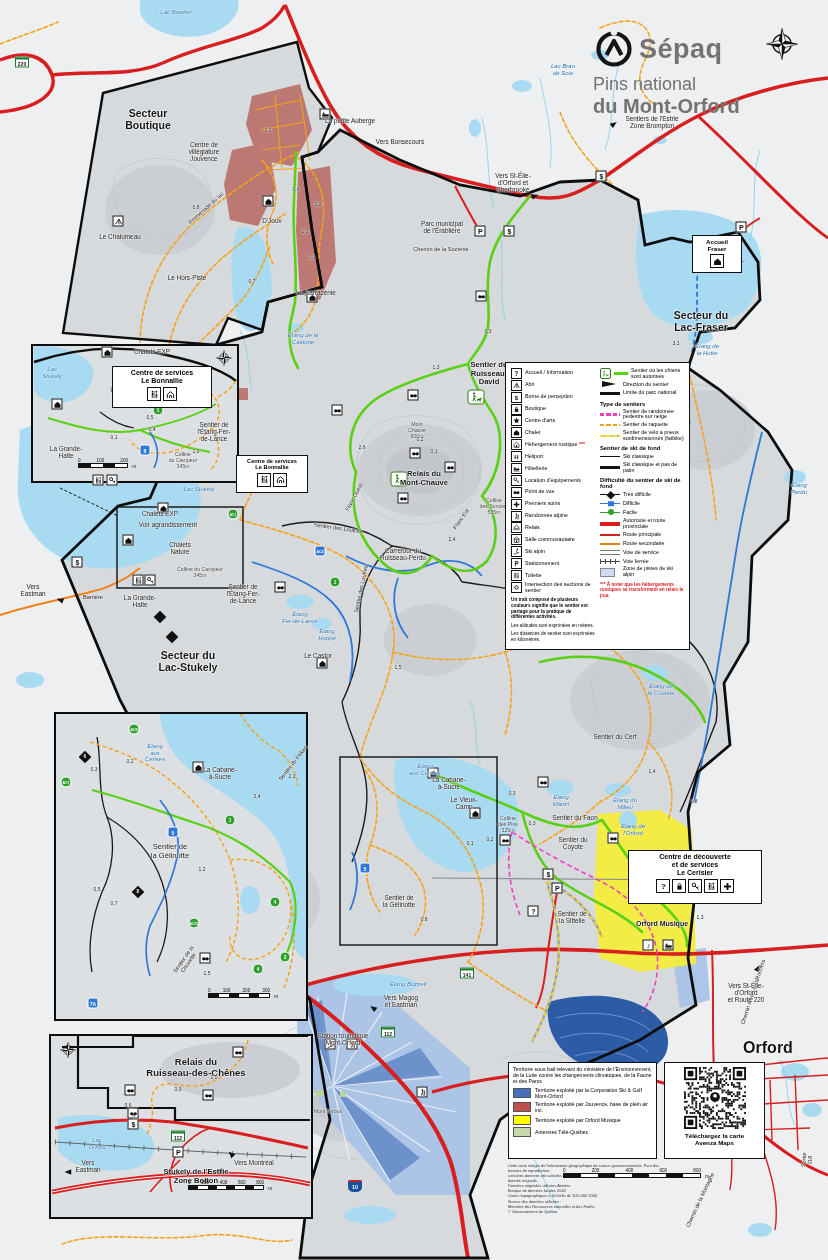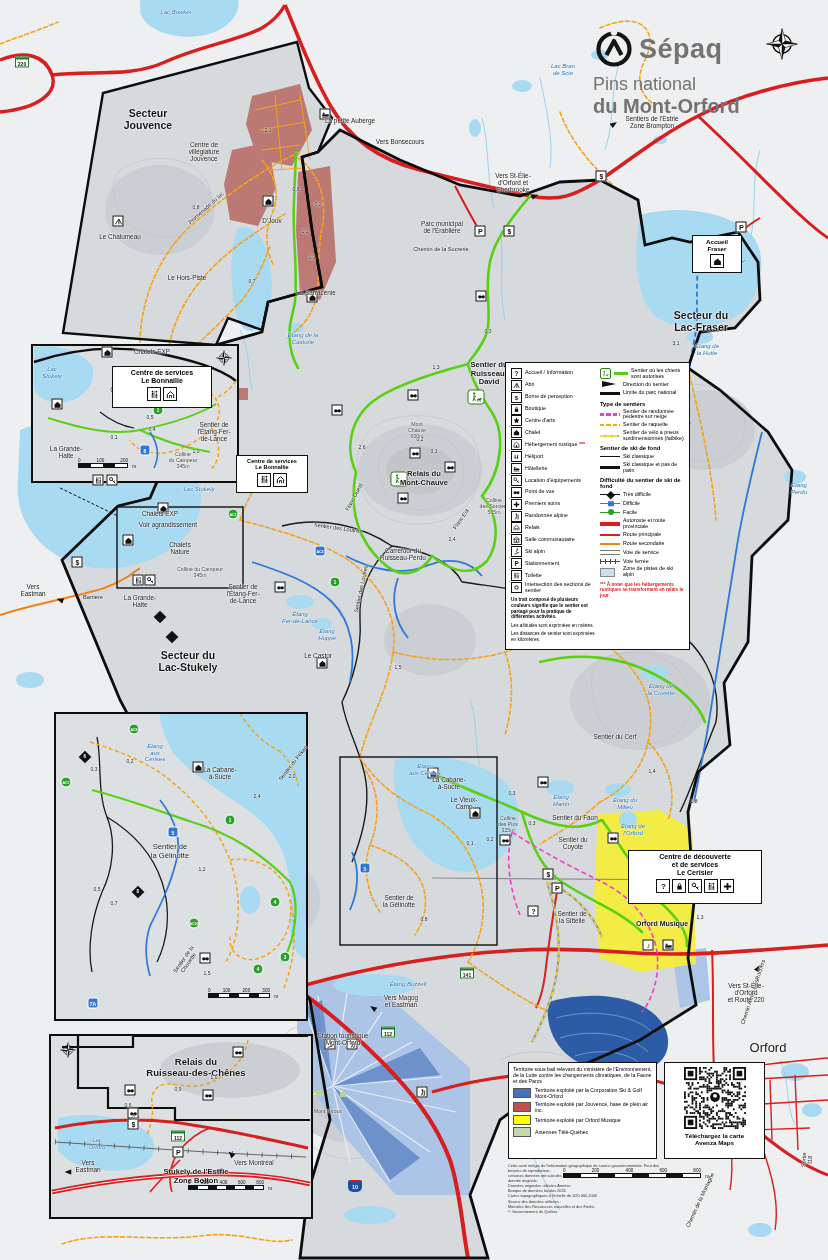--- a/index.html
+++ b/index.html
@@ -10,21 +10,21 @@
   #marker-layer{z-index:4;} #label-layer{z-index:5;} #box-layer{z-index:6;}
   
   .lbl{position:absolute;transform:translate(-50%,-50%);white-space:pre-line;text-align:center;line-height:1.12;
        color:#141414;text-shadow:0 0 1px #fff,0 0 2px #fff,0 0 2px #fff;}
   .sector{font-weight:bold;font-size:10.5px;}
   .inset-title{font-weight:bold;font-size:9.5px;}
   .trailbold{font-weight:bold;font-size:7.6px;}
   .place{font-size:6.4px;}
   .place-lg{font-size:7.6px;}
   .place-bold{font-weight:bold;font-size:7px;}
-  .town{font-weight:normal;font-size:13px;}
+  .town{font-weight:bold;font-size:16px;}
   .small{font-size:5.6px;}
   .dir{font-size:6.4px;}
   .peak{font-size:5.2px;color:#3a3a3a;}
   .water{font-style:italic;font-size:6px;color:#1e6fb0;}
   .dist{font-size:5px;}
   
   .mk{position:absolute;width:11px;height:11px;transform:translate(-50%,-50%);background:#fff;border:1px solid #111;
       display:flex;align-items:center;justify-content:center;box-sizing:border-box;}
   .mk svg{width:8px;height:8px;display:block;}
   .mk.dog{width:17px;height:15px;border:1.6px solid #2c7a12;border-radius:3px;}
@@ -809,21 +809,21 @@
       <div class="shield dia" style="left: 160px; top: 617px;">
         <span></span>
       </div>
       <div class="shield dia" style="left: 172px; top: 637px;">
         <span></span>
       </div>
       <div class="shield blk" style="left: 197px; top: 383px;">14</div>
     </div>
 <div id="label-layer">
       <div class="lbl sector" style="left: 148px; top: 120px;">Secteur
-Jouvence</div>
+Boutique</div>
       <div class="lbl sector" style="left: 701px; top: 322px;">Secteur du
 Lac-Fraser</div>
       <div class="lbl sector" style="left: 188px; top: 662px;">Secteur du
 Lac-Stukely</div>
       <div class="lbl inset-title" style="left: 196px; top: 1068px;">Relais du
 Ruisseau-des-Chênes</div>
       <div class="lbl trailbold" style="left: 489px; top: 374px;">Sentier du
 Ruisseau-
 David</div>
       <div class="lbl trailbold" style="left: 424px; top: 478px;">Relais du

